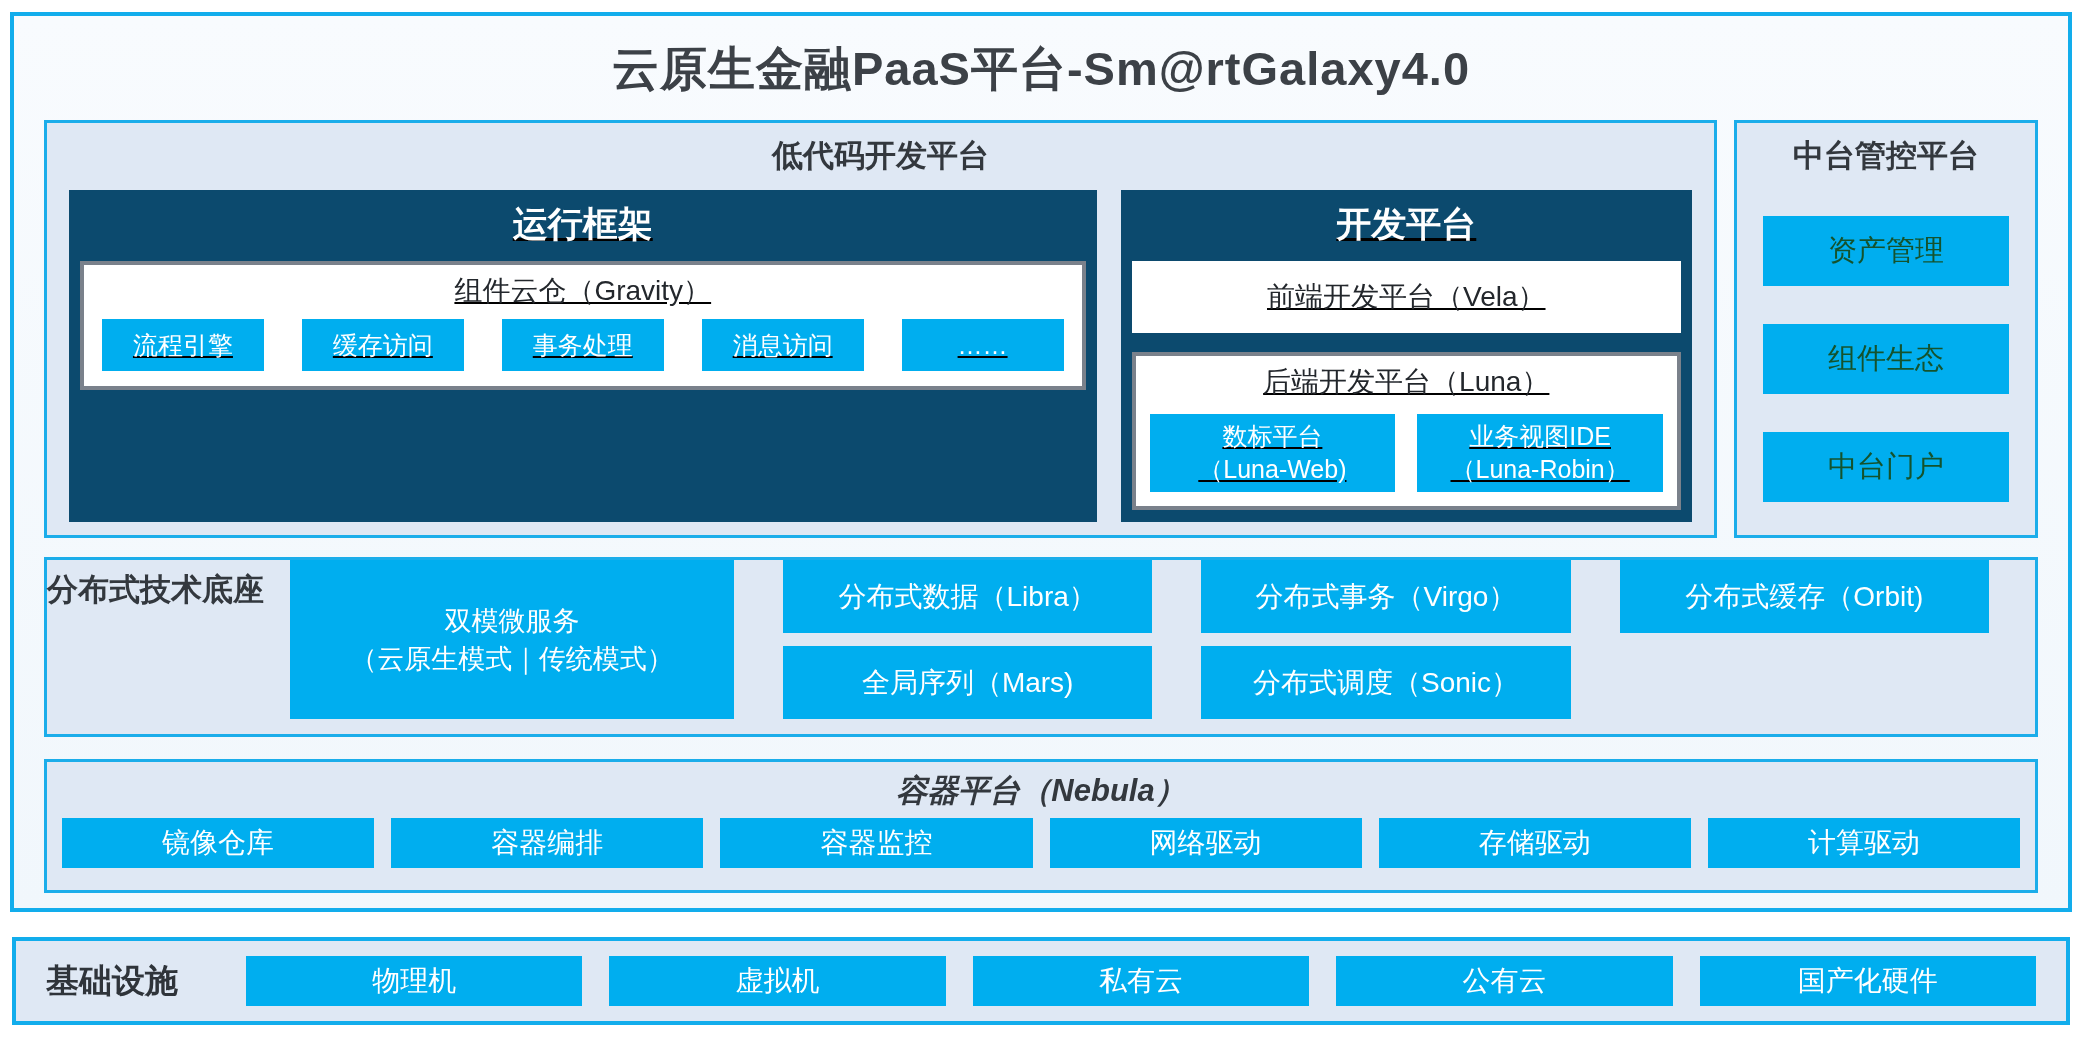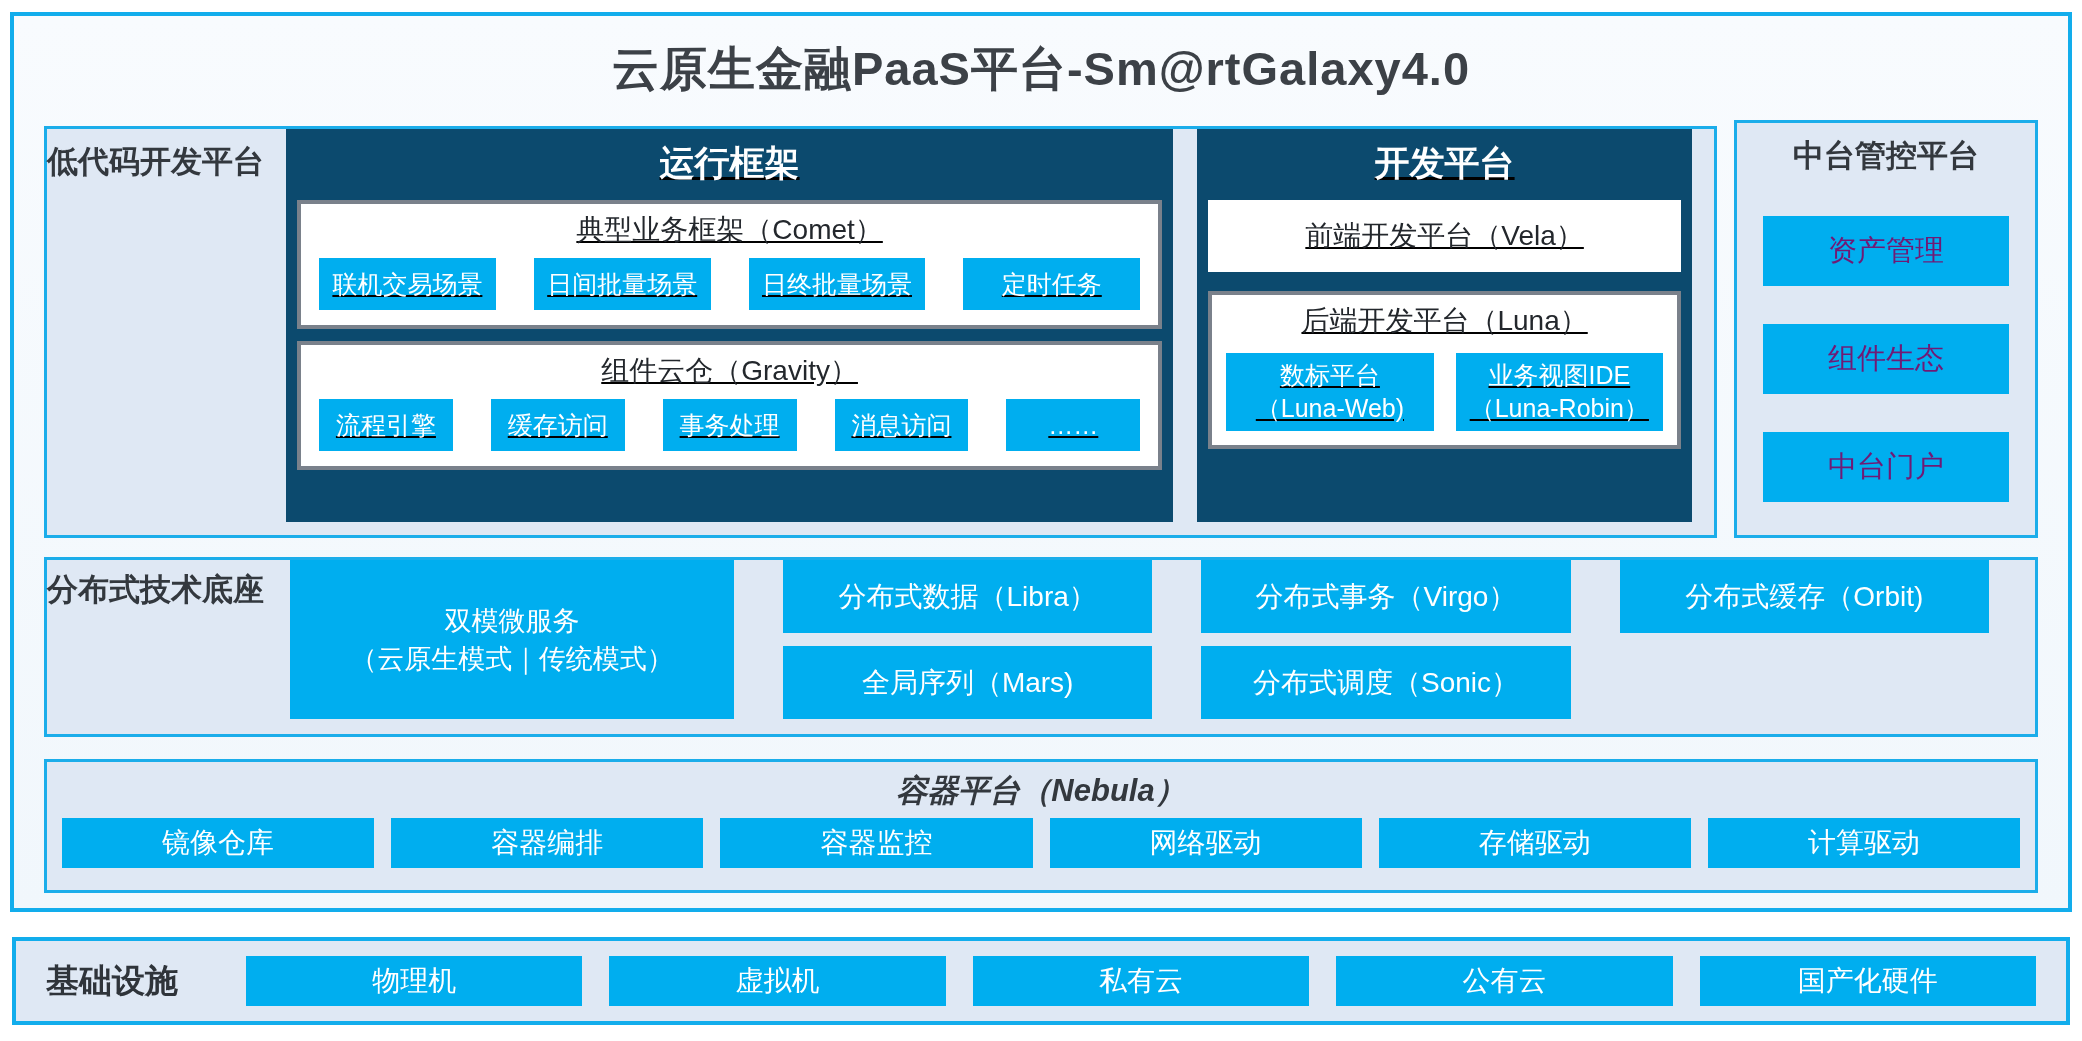--- a/index.html
+++ b/index.html
@@ -23,21 +23,21 @@
   
   .panel {
     box-sizing:border-box; background:#DFE8F4; border:3px solid #1BADEA;
   }
   .panel-header {
     text-align:center; font-size:31px; font-weight:700; color:#33383E;
     padding:13px 0 14px; line-height:40px;
   }
   
   .top-row { display:flex; gap:17px; height:418px; }
-  .lowcode  { flex:1; display:flex; flex-direction:row;margin-top:6px; }
+  .lowcode  { flex:1; display:flex; flex-direction:column; }
   .lowcode-body { flex:1; display:flex; gap:24px; padding:0 22px 13px; }
   .blue-panel { background:#0c4a6e; box-sizing:border-box; padding:0 11px; display:flex; flex-direction:column;text-decoration:underline; }
   .blue-panel.runtime { flex:1.83; }
   .blue-panel.dev { flex:1; }
   .blue-title { color:#ffffff; text-align:center; font-size:35px; font-weight:700; padding:11px 0 13px; }
   .white-box { background:#ffffff; box-sizing:border-box; }
   .white-box.bordered { border:4px solid #7A818B; }
   .wb-title { text-align:center; font-size:28px; font-weight:500; color:#23272C; padding:7px 0 9px; }
   .chip-row { display:flex; gap:38px; padding:0 18px 15px; }
   .chip {
@@ -50,21 +50,21 @@
   .vela-box {
     height:72px; margin-bottom:19px; display:flex; align-items:center; justify-content:center;
     font-size:28px; font-weight:500; color:#23272C; text-align:center;
   }
   .luna-box .chip-row { gap:22px; padding:4px 14px 14px; }
   .chip.two-line { height:78px; flex-direction:column; line-height:33px; font-size:25px; }
   
   .midplatform { width:304px; flex:none; display:flex; flex-direction:column; }
   .mid-body { flex:1; display:flex; flex-direction:column; justify-content:space-between; padding:26px 26px 33px; }
   .mid-btn {
-    height:70px; background:#00AEEF; color:#701a75; display:flex; align-items:center; justify-content:center;
+    height:70px; background:#00AEEF; color:#14532d; display:flex; align-items:center; justify-content:center;
     font-size:29px;
   }
   
   .dist-panel { margin-top:19px; height:180px; display:flex; flex-direction:row; }
   .dist-panel .panel-header { padding:10px 0 8px; }
   .dist-grid {
     flex:1; display:grid; grid-template-columns:444px 1fr 1fr 1fr; grid-template-rows:1fr 1fr;
     column-gap:49px; row-gap:13px; padding:0 46px 15px 26px;
   }
   .dist-chip {
@@ -104,29 +104,20 @@
 
     <div class="top-row">
 
       <section class="panel lowcode">
         <div class="panel-header">低代码开发平台</div>
         <div class="lowcode-body">
 
           <div class="blue-panel runtime">
             <div class="blue-title">运行框架</div>
 
-            <div class="white-box bordered comet-box">
-              <div class="wb-title">典型业务框架（Comet）</div>
-              <div class="chip-row">
-                <div class="chip">联机交易场景</div>
-                <div class="chip">日间批量场景</div>
-                <div class="chip">日终批量场景</div>
-                <div class="chip">定时任务</div>
-              </div>
-            </div>
 
             <div class="white-box bordered gravity-box">
               <div class="wb-title">组件云仓（Gravity）</div>
               <div class="chip-row">
                 <div class="chip">流程引擎</div>
                 <div class="chip">缓存访问</div>
                 <div class="chip">事务处理</div>
                 <div class="chip">消息访问</div>
                 <div class="chip">……</div>
               </div>

